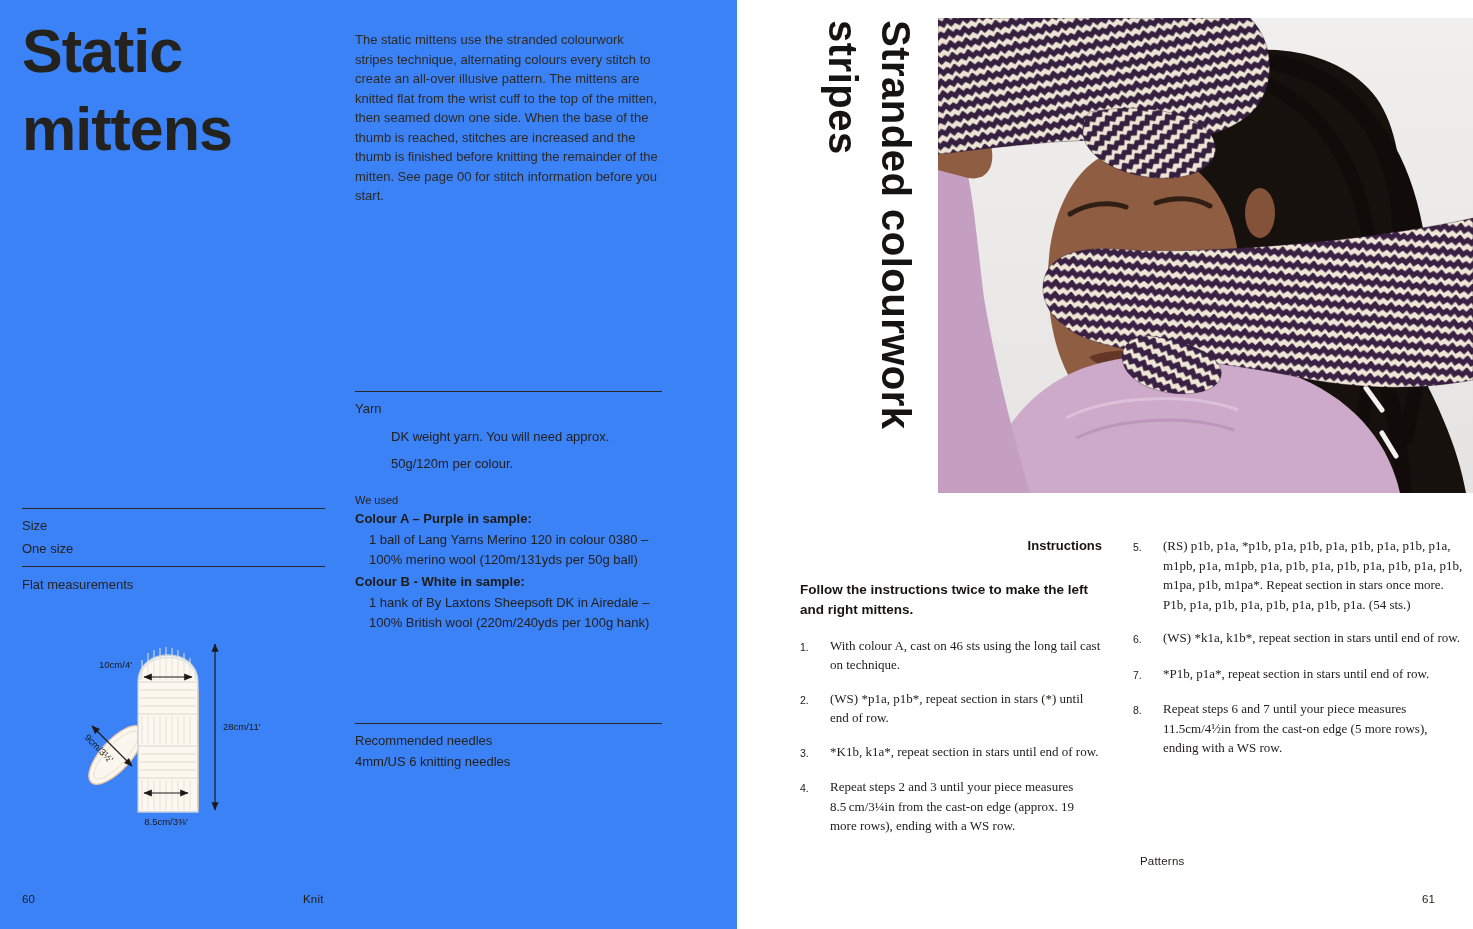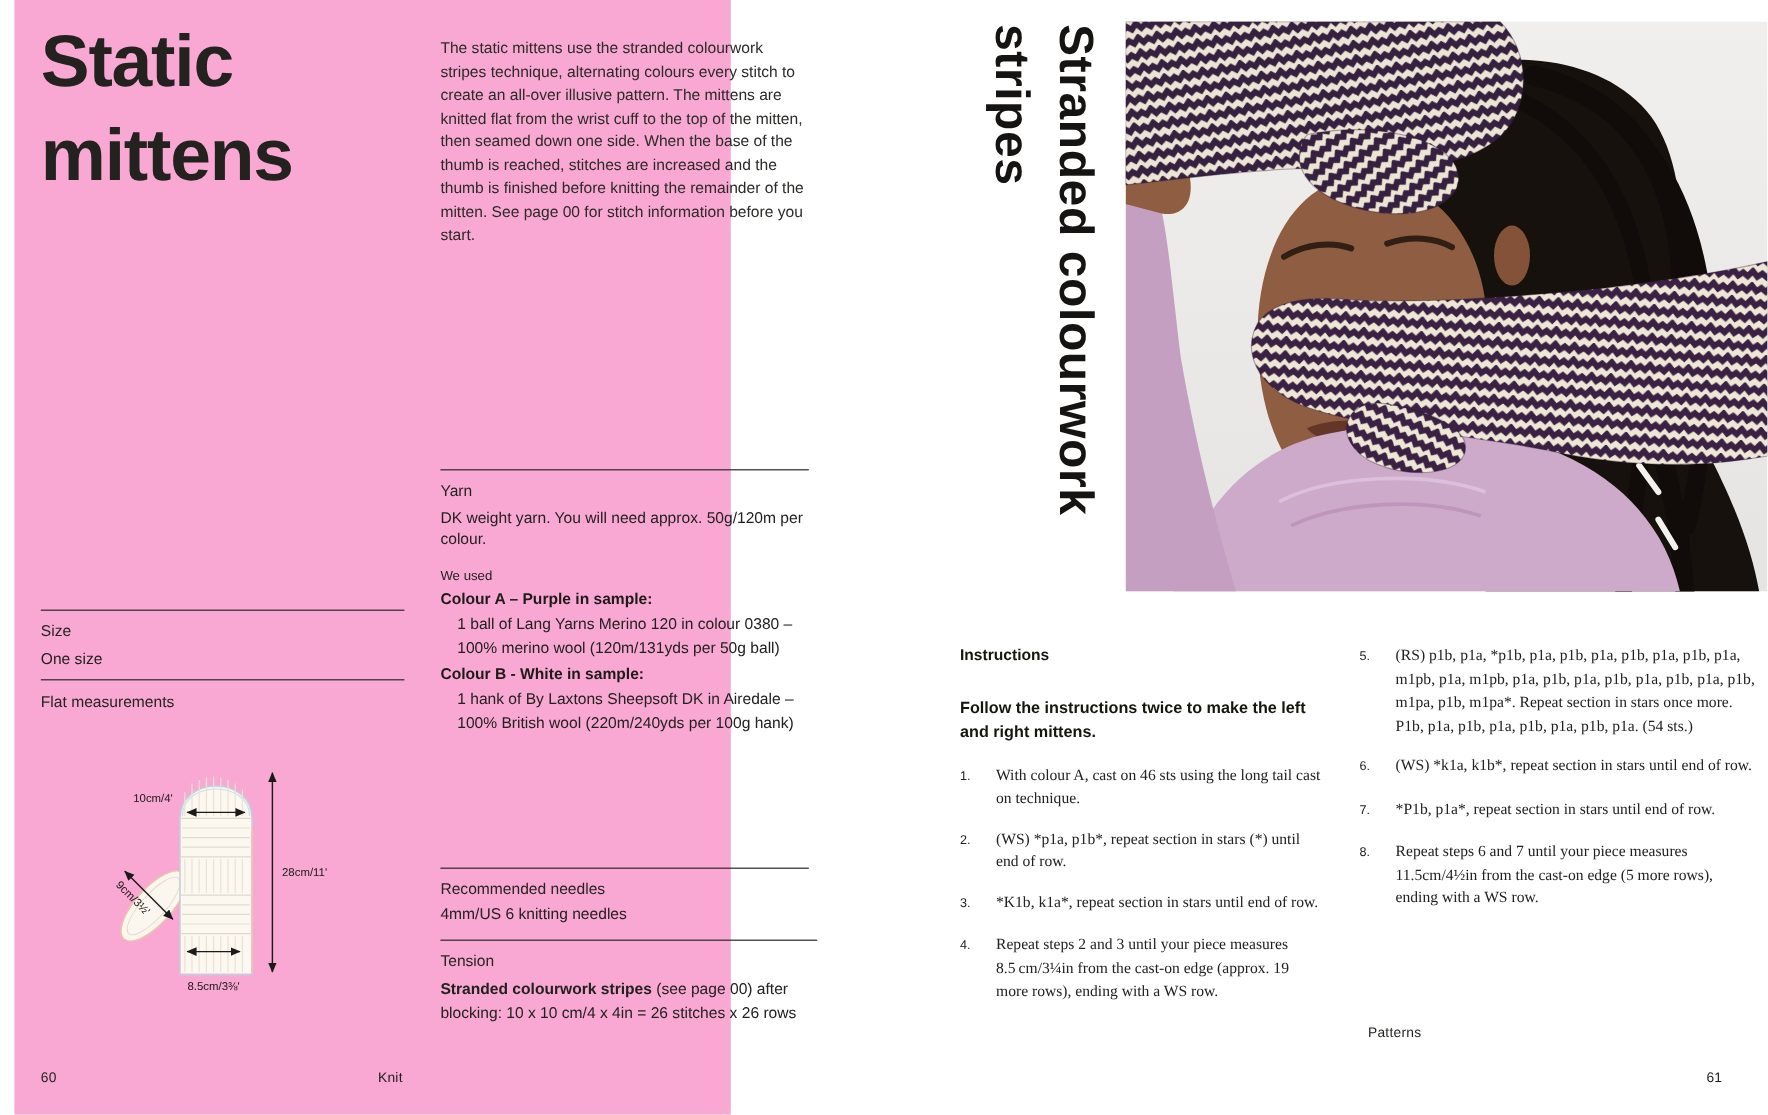--- a/index.html
+++ b/index.html
@@ -1,21 +1,21 @@
 <!DOCTYPE html>
 <html><head>
 <meta charset="utf-8">
 <style>
   html,body{margin:0;padding:0;}
   body{
     width:1473px;height:929px;position:relative;overflow:hidden;
     font-family:"Liberation Sans", sans-serif;color:#232120;background:#fff;
   }
   .page{position:absolute;top:0;height:929px;}
-  #page-left{left:12px;width:597px;background:#f9a8d4;}
+  #page-left{left:0;width:737px;background:#3b82f6;}
   #page-right{left:737px;width:736px;background:#FFFFFF;}
 
   .abs{position:absolute;}
 
   
   .book-title{left:22px;top:12px;font-size:61px;line-height:78px;font-weight:600;letter-spacing:-1px;color:#24221f;}
   .intro{left:355px;top:30px;width:308px;font-size:13px;line-height:19.5px;color:#2c2a27;}
 
   .ruleblock{border-top:1px solid #2a2824;}
   .h13{font-size:13px;color:#262421;}
@@ -23,21 +23,21 @@
   p{margin:0;}
 
   #size-block{left:22px;top:508px;width:303px;}
   #size-block .h13{margin-top:9px;}
   #size-block .val{margin-top:8px;font-size:13px;}
   #flat-block{left:22px;top:566px;width:303px;}
   #flat-block .h13{margin-top:10px;}
 
   #yarn-block{left:355px;top:391px;width:307px;}
   #yarn-block .h13{margin-top:9px;}
-  #yarn-block .body{margin-top:7px;font-size:13px;line-height:17px;}
+  #yarn-block .body{margin-top:7px;font-size:13px;line-height:27px;margin-left:36px;}
   #yarn-block .weused{margin-top:17px;font-size:11px;}
   #yarn-block .chead{margin-top:5px;}
   #yarn-block .cdetail{margin-top:4px;padding-left:14px;font-size:13px;line-height:19.5px;}
 
   #alt-block{left:355px;top:653px;width:307px;font-size:13px;line-height:20px;}
   #needles-block{left:355px;top:723px;width:307px;}
   #needles-block .h13{margin-top:9px;}
   #needles-block .val{margin-top:6px;font-size:13px;}
   #tension-block{left:355px;top:783px;width:314px;}
   #tension-block .h13{margin-top:9px;}
@@ -49,21 +49,21 @@
   
   .vtitle{
     left:73px;top:20px;height:430px;width:112px;
     writing-mode:vertical-rl;
     font-size:40px;line-height:53px;font-weight:600;letter-spacing:0.5px;color:#161412;
   }
   #photo{left:201px;top:18px;width:535px;height:475px;}
   .instr-col{font-size:13px;line-height:19.5px;color:#232120;}
   #instr-col-1{left:63px;top:536px;width:302px;}
   #instr-col-2{left:396px;top:534px;width:332px;}
-  .instr-head{font-size:13px;font-weight:700;color:#17150f;}
+  .instr-head{font-size:13px;font-weight:700;color:#17150f;text-align:right;}
   .instr-intro{margin-top:24px;font-size:13.5px;font-weight:700;line-height:20px;color:#17150f;}
   ol.steps{list-style:none;margin:16px 0 0 0;padding:0;}
   #instr-col-2 ol.steps{margin-top:2px;}
   ol.steps li{display:flex;margin-bottom:14px;}
   ol.steps .n{width:30px;flex:0 0 30px;font-size:10.5px;padding-top:2px;color:#232120;}
   ol.steps .t{flex:1;font-family:Liberation Serif, serif;}
 </style>
 </head>
 <body>
 
@@ -137,24 +137,20 @@
     <p class="b13 chead">Colour B - White in sample:</p>
     <p class="cdetail">1 hank of By Laxtons Sheepsoft DK in Airedale – 100% British wool (220m/240yds per 100g hank)</p>
   </div>
 
 
   <div class="abs ruleblock" id="needles-block">
     <p class="h13">Recommended needles</p>
     <p class="val">4mm/US 6 knitting needles</p>
   </div>
 
-  <div class="abs ruleblock" id="tension-block">
-    <p class="h13">Tension</p>
-    <p class="tx"><span class="tb">Stranded colourwork stripes</span><span> (see page 00) after blocking: 10 x 10 cm/4 x 4in = 26 stitches x 26 rows</span></p>
-  </div>
 
   <span class="abs footer" style="left:22px;top:893px;">60</span>
   <span class="abs footer" style="left:303px;top:893px;">Knit</span>
 </div>
 
 <div class="page" id="page-right">
 
   <div class="abs vtitle">Stranded colourwork stripes</div>
 
   <figure class="abs" id="photo" style="margin:0;">

